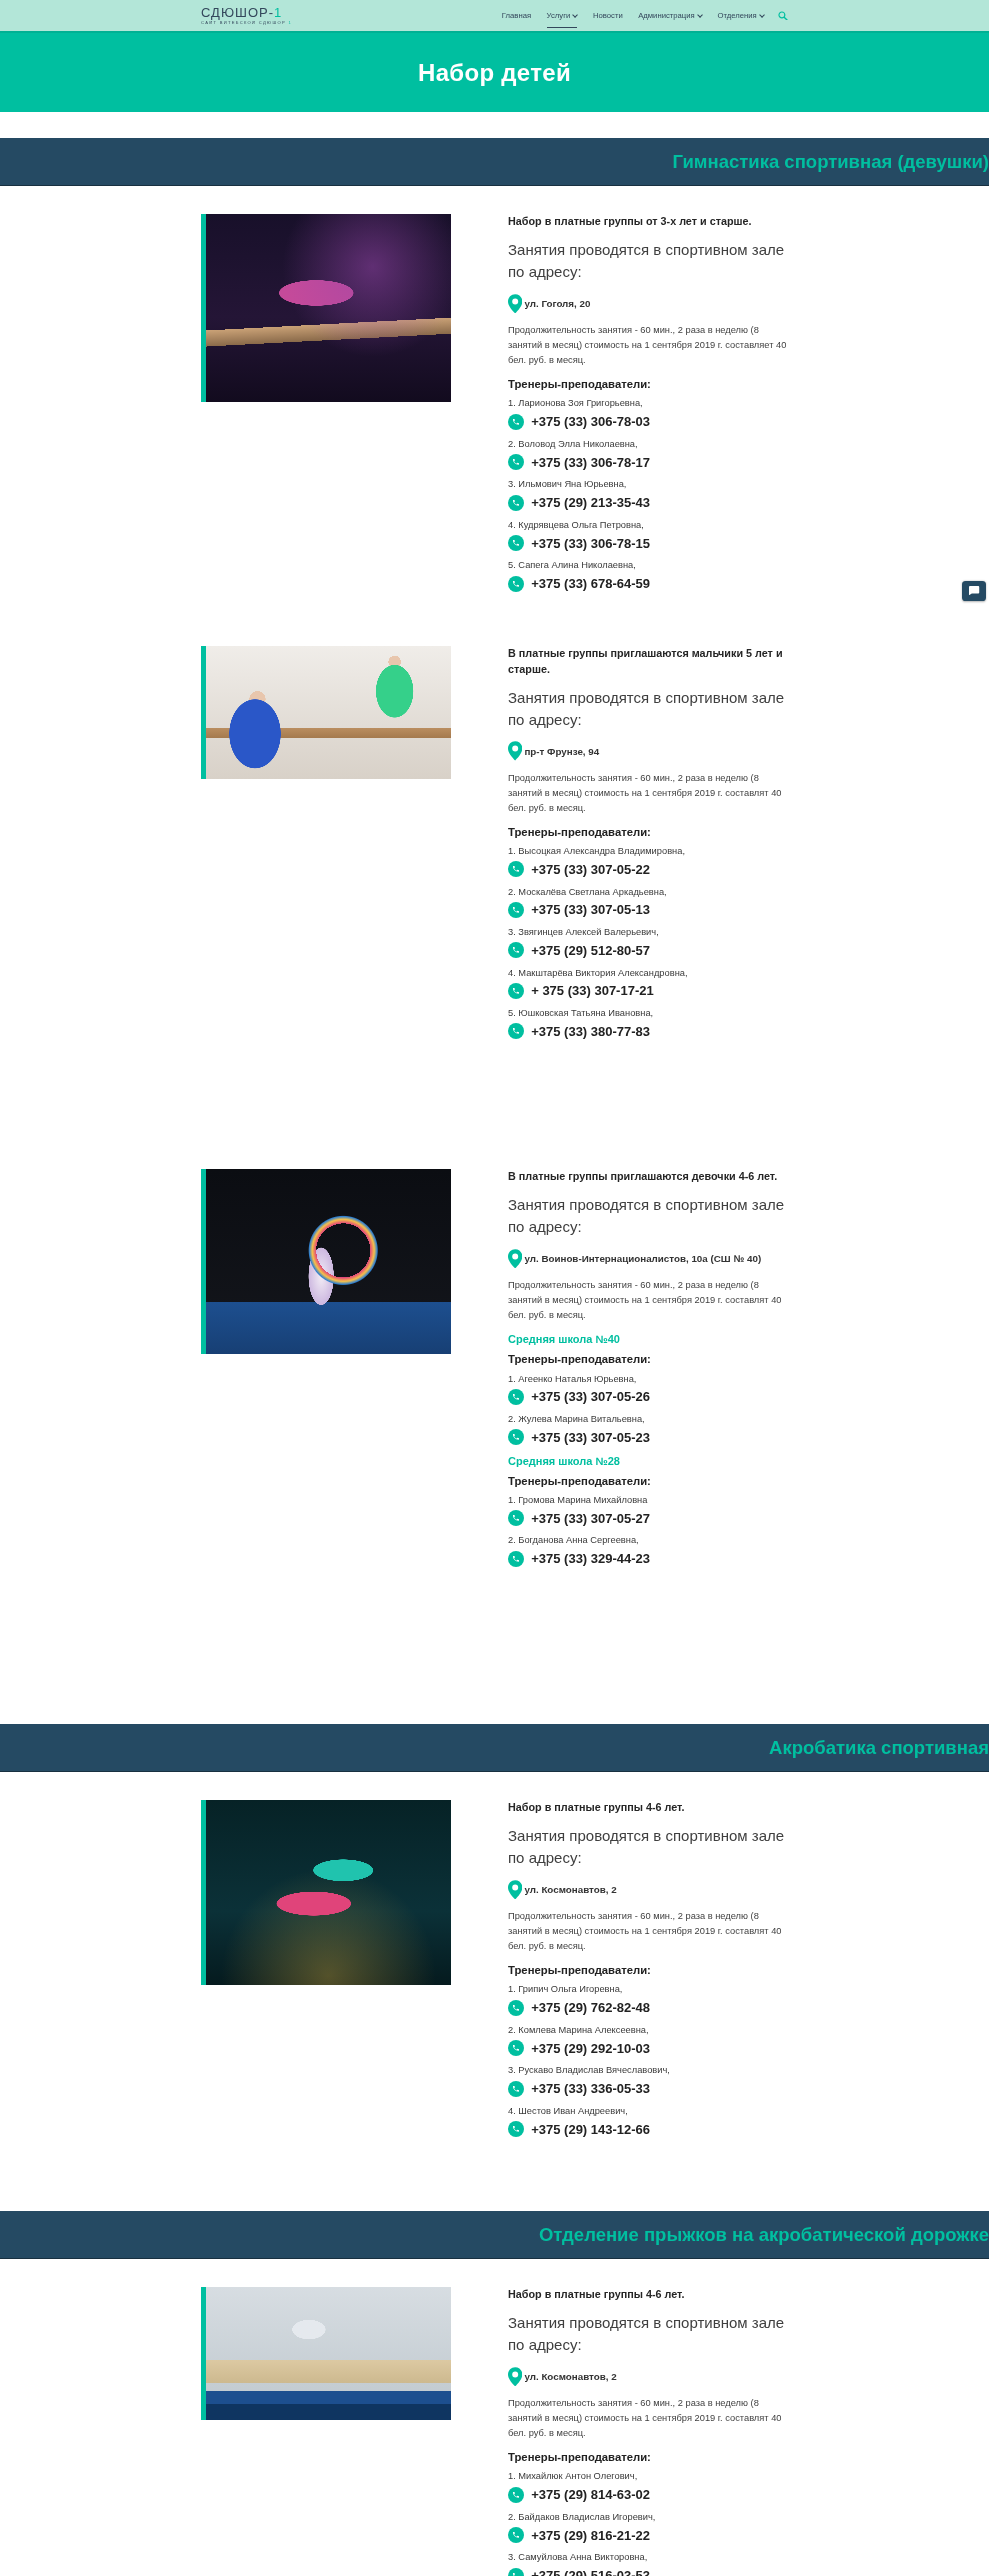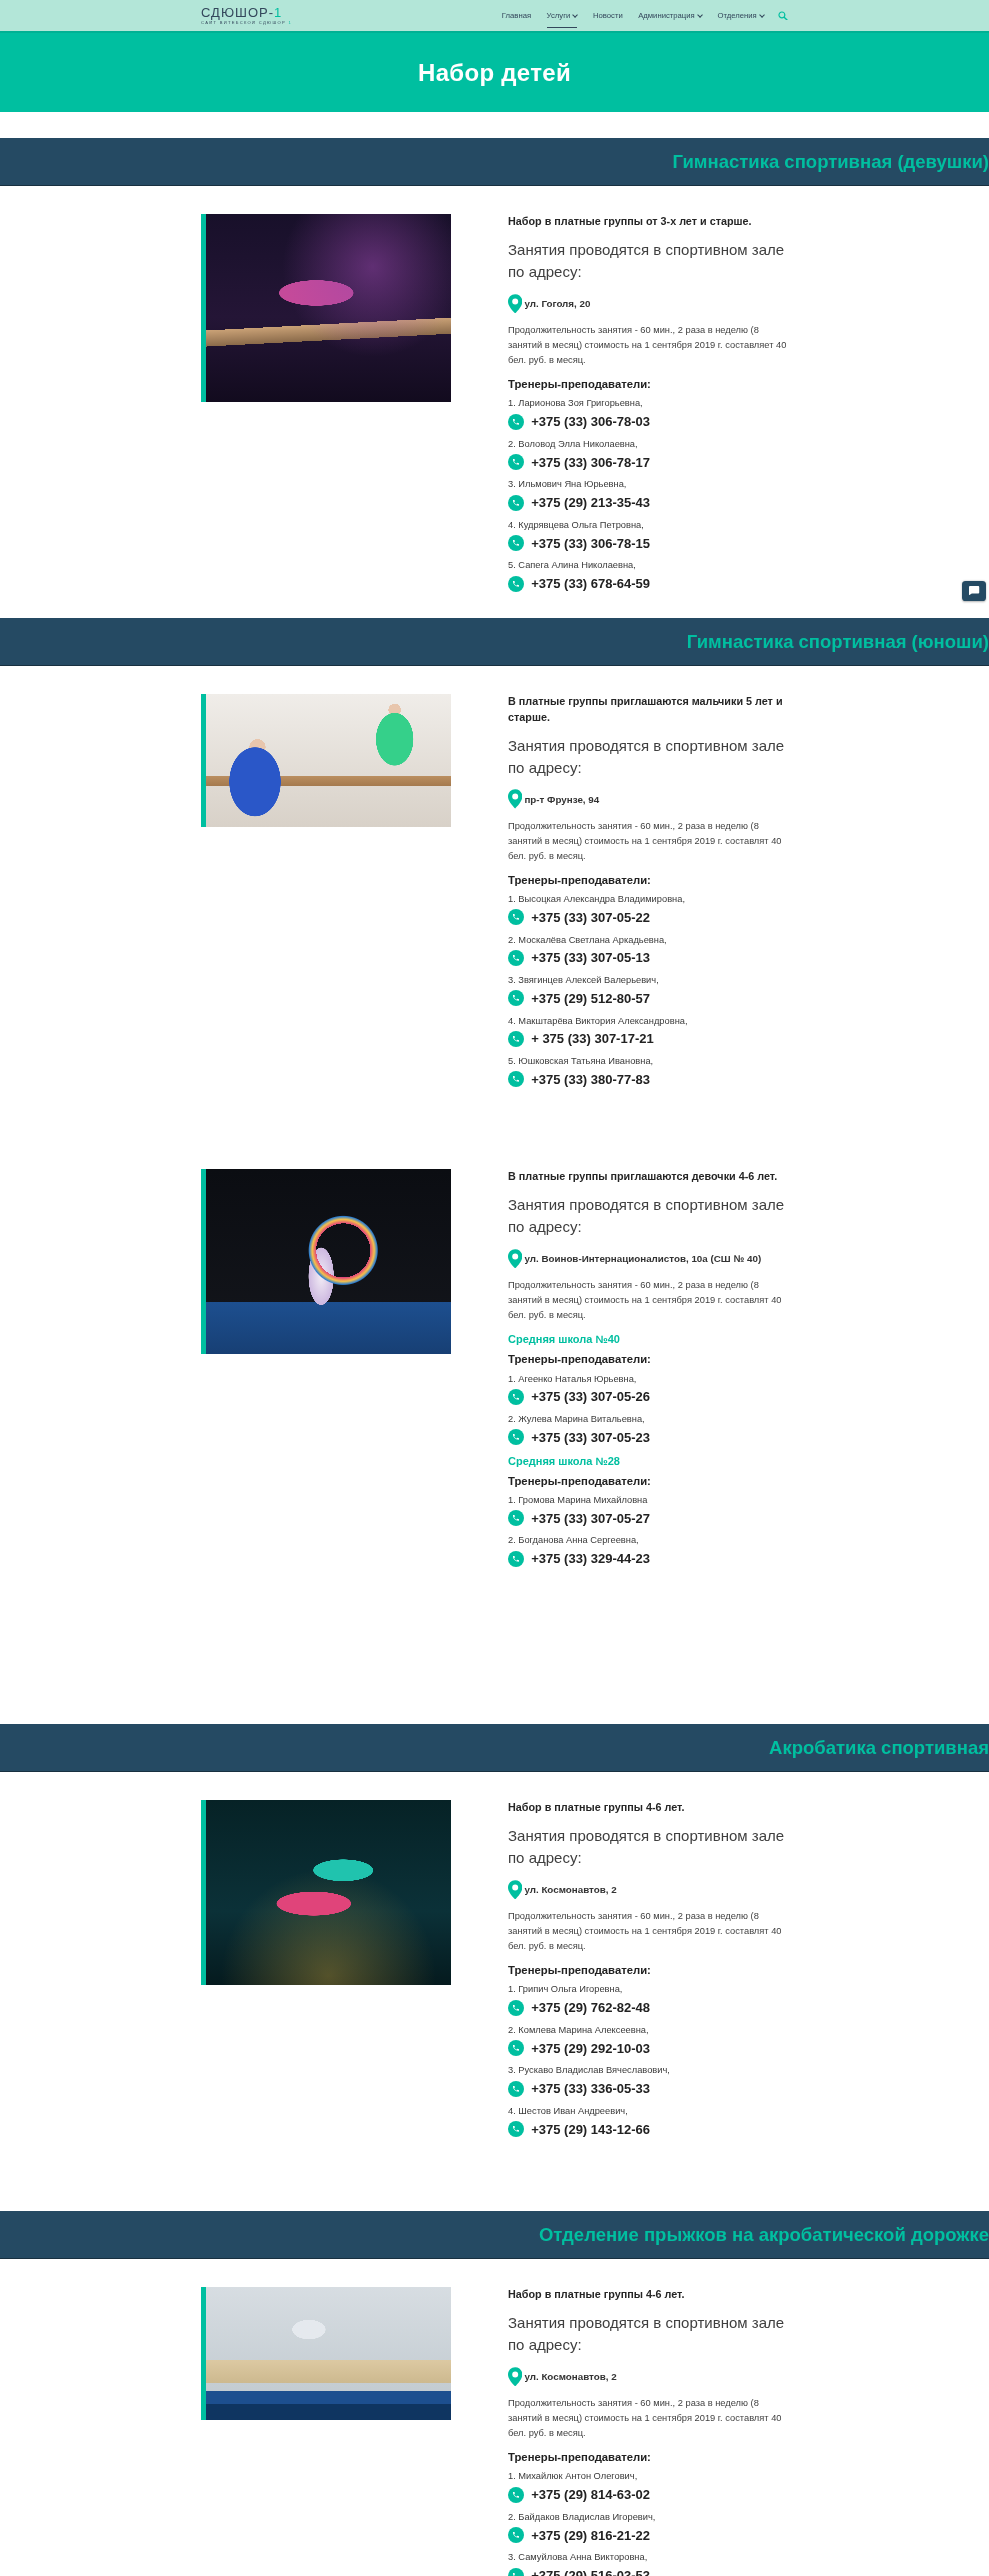--- a/index.html
+++ b/index.html
@@ -200,23 +200,20 @@
     </div>
   </div>
                 </div>
   </div>
             </div>
   </div>
         </div>
     </div>
   </section>
     <section class="section sec-1">
-    <div class="band">
-      <h2>Гимнастика спортивная (юноши)</h2>
-    </div>
     <div class="content">
       <div class="photo-col">
         <div class="photo photo-gym-boys"></div>
       </div>
       <div class="text-col">
           <div class="blk">
 
     <p class="blk-lead">В платные группы приглашаются мальчики 5 лет и старше.</p>
     <p class="blk-intro">Занятия проводятся в спортивном зале по адресу:</p>
     <div class="addr-row">

